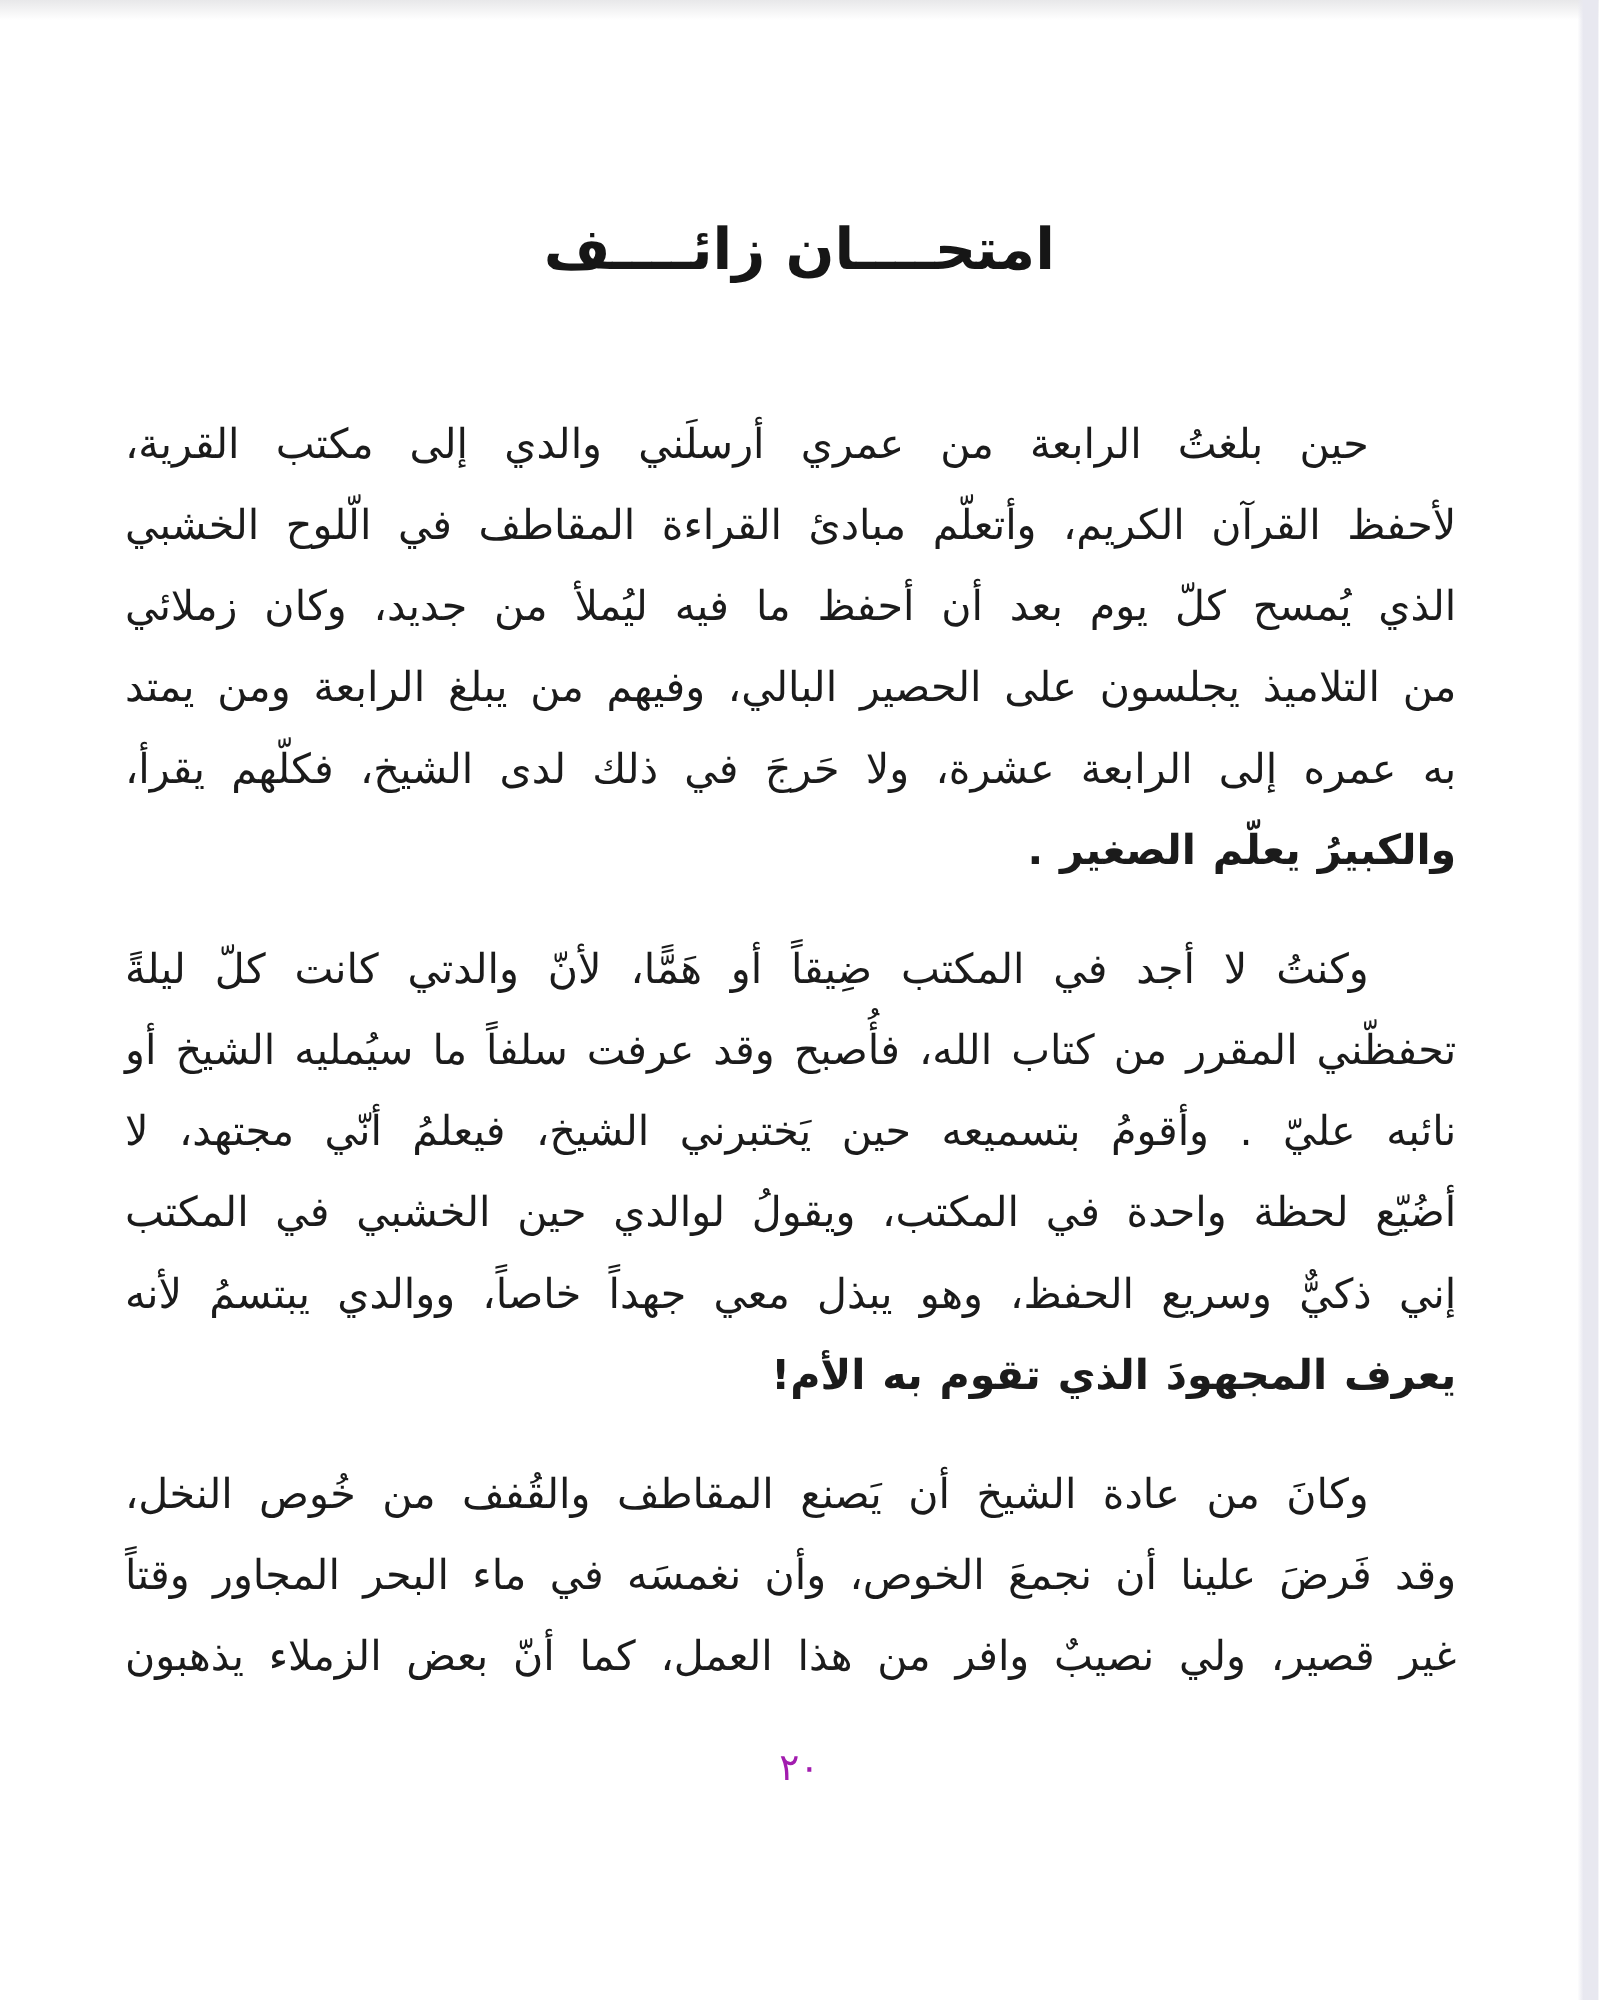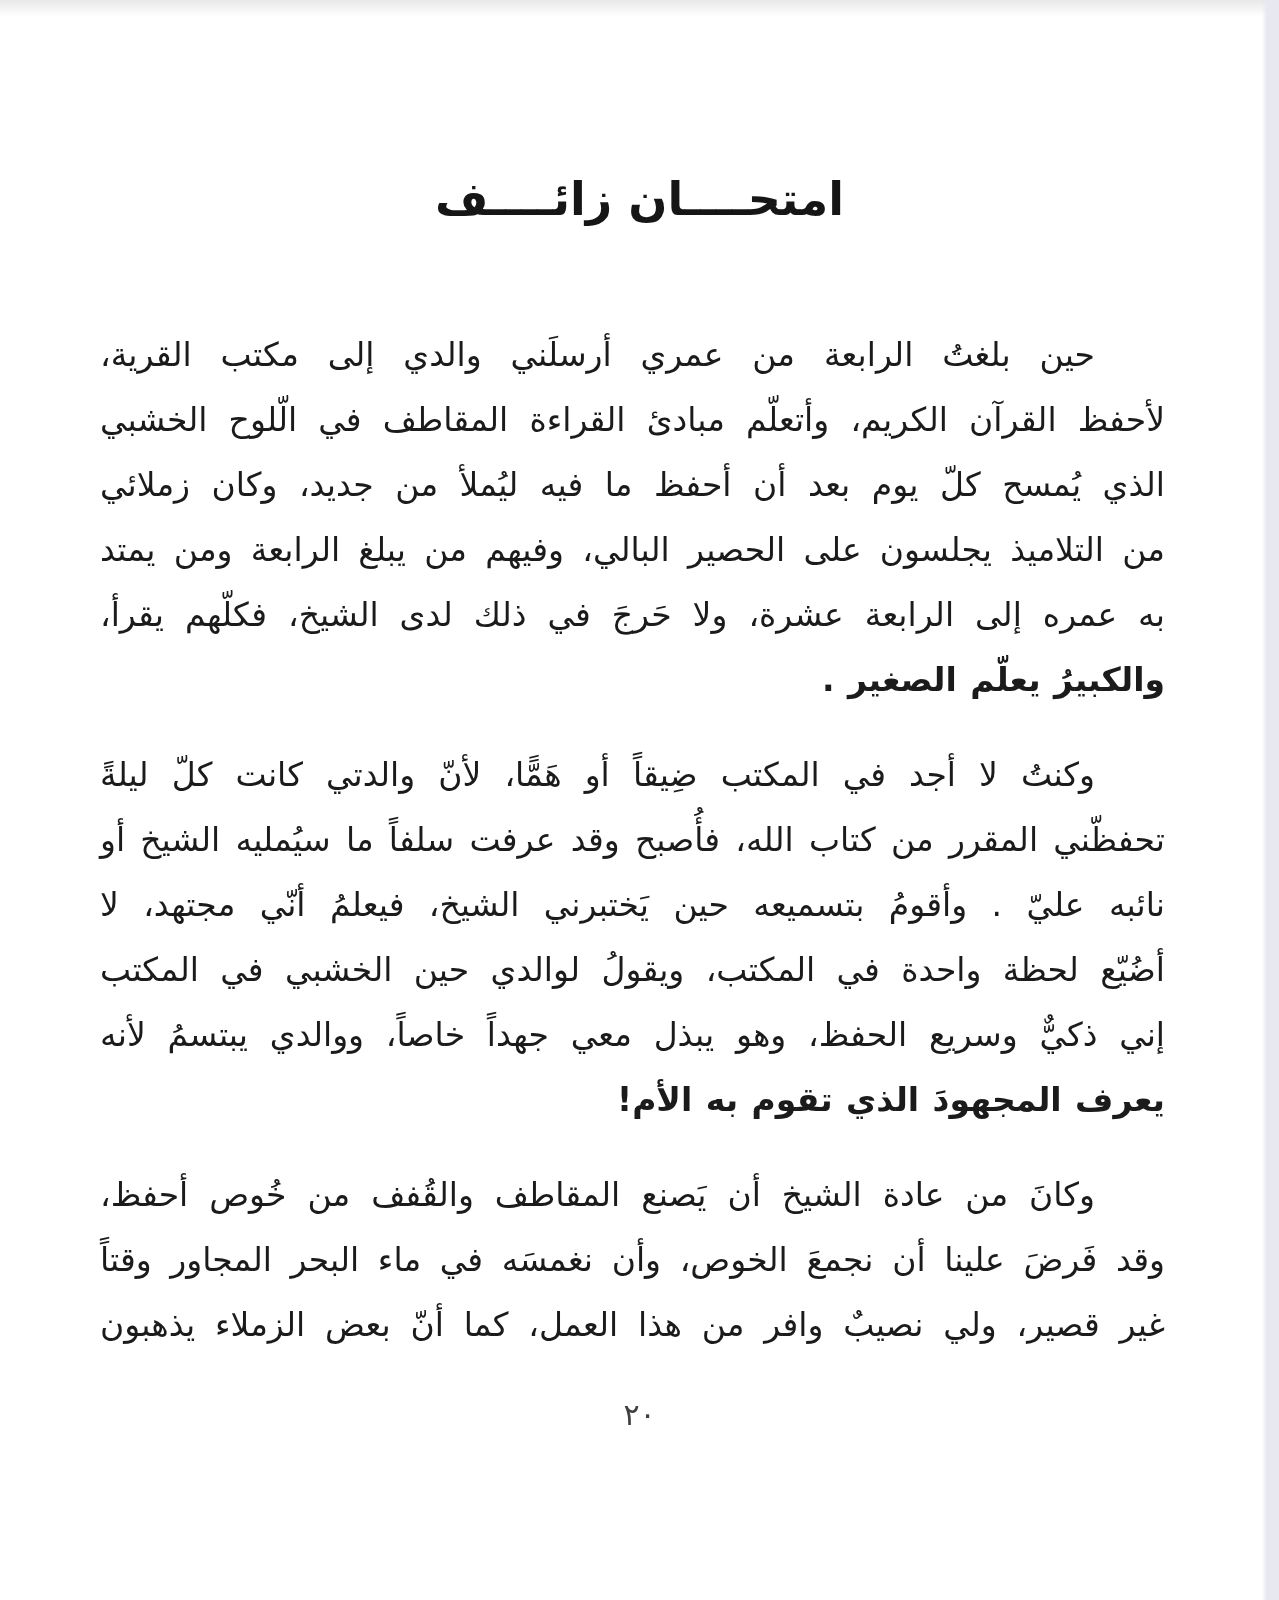--- a/index.html
+++ b/index.html
@@ -66,21 +66,21 @@
     text-align-last: right;
     font-weight: bold;
   }
   .pageno {
     position: absolute;
     bottom: 168px;
     left: 0;
     width: 100%;
     text-align: center;
     font-size: 30px;
-    color: #404040;
+    color: #a21caf;
   }
 </style>
 </head>
 <body>
 
 <div class="paper">
   <div class="top-edge"></div>
   <div class="right-edge"></div>
 
   <h1 class="title">امتحــــان زائــــف</h1>
@@ -96,20 +96,20 @@
       </div>
       <div class="para">
         <div class="line first">وكنتُ لا أجد في المكتب ضِيقاً أو هَمًّا، لأنّ والدتي كانت كلّ ليلةً</div>
         <div class="line">تحفظّني المقرر من كتاب الله، فأُصبح وقد عرفت سلفاً ما سيُمليه الشيخ أو</div>
         <div class="line">نائبه عليّ . وأقومُ بتسميعه حين يَختبرني الشيخ، فيعلمُ أنّي مجتهد، لا</div>
         <div class="line">أضُيّع لحظة واحدة في المكتب، ويقولُ لوالدي حين الخشبي في المكتب</div>
         <div class="line">إني ذكيٌّ وسريع الحفظ، وهو يبذل معي جهداً خاصاً، ووالدي يبتسمُ لأنه</div>
         <div class="line endline">يعرف المجهودَ الذي تقوم به الأم!</div>
       </div>
       <div class="para">
-        <div class="line first">وكانَ من عادة الشيخ أن يَصنع المقاطف والقُفف من خُوص أحفظ،</div>
+        <div class="line first">وكانَ من عادة الشيخ أن يَصنع المقاطف والقُفف من خُوص النخل،</div>
         <div class="line">وقد فَرضَ علينا أن نجمعَ الخوص، وأن نغمسَه في ماء البحر المجاور وقتاً</div>
         <div class="line">غير قصير، ولي نصيبٌ وافر من هذا العمل، كما أنّ بعض الزملاء يذهبون</div>
       </div>
     </main>
 
   <footer class="pageno">٢٠</footer>
 </div>
 
 </body></html>

